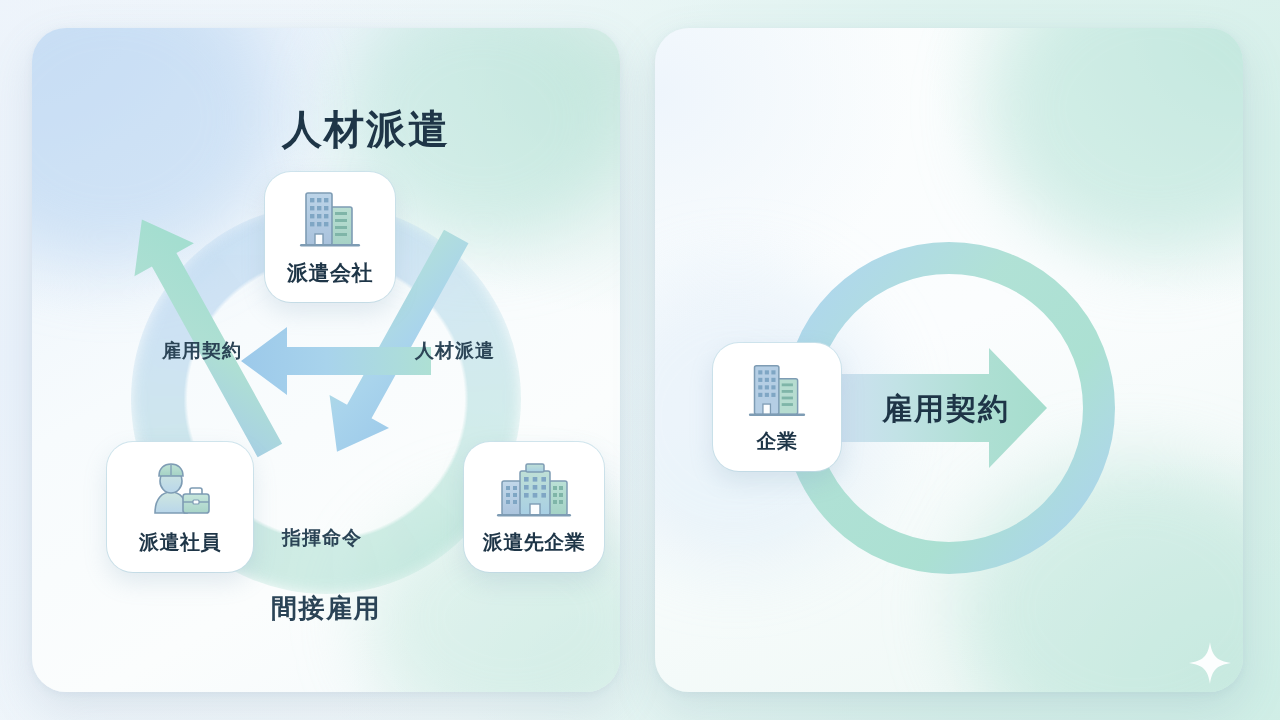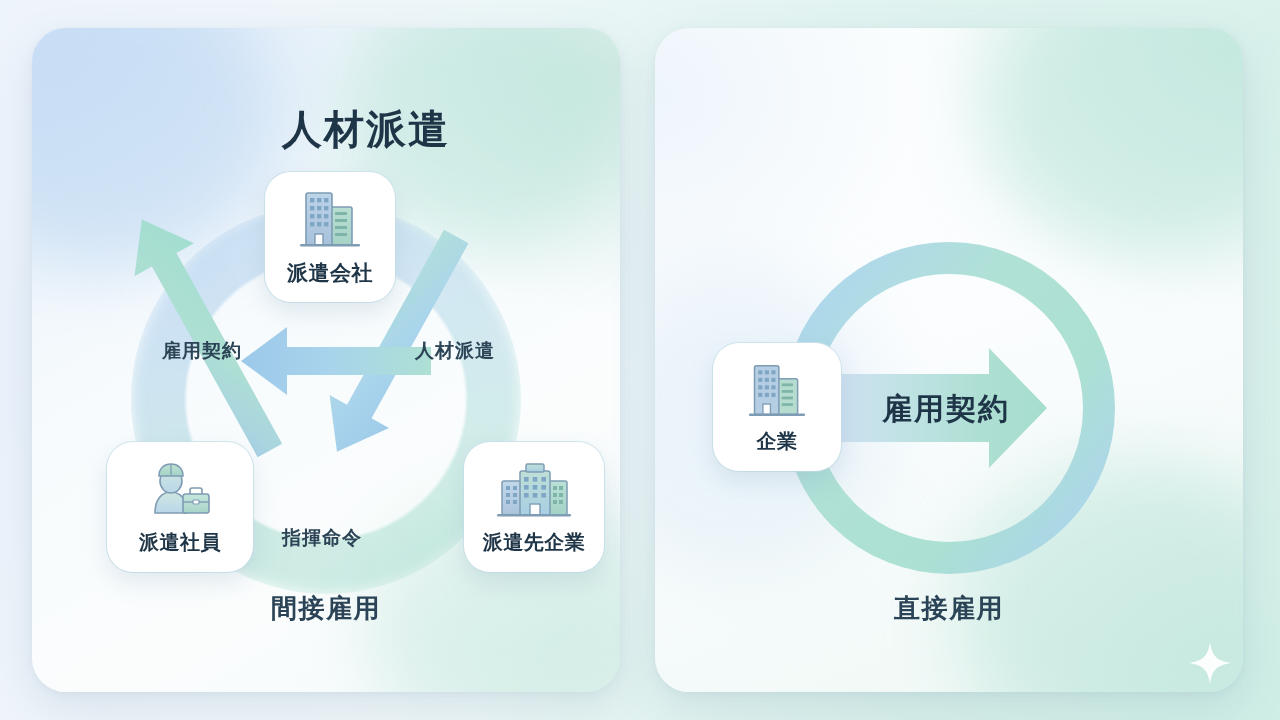--- a/index.html
+++ b/index.html
@@ -322,20 +322,19 @@
           <rect x="23" y="47" width="8" height="11" fill="#fbfdfe" stroke="#7e9cb4" stroke-width="1.4"></rect>
           <rect x="8" y="57" width="60" height="2.6" rx="1.3" fill="#7e9cb4"></rect>
         </svg>
       </span>
       <span class="node-label">企業</span>
     </div>
 
 
     <div class="big-edge-label" style="left:227px;top:361px;">雇用契約</div>
 
-    <div class="foot-label">直接雇用</div>
 
     <svg class="sparkle" style="right:10px;bottom:6px;" width="46" height="46" viewBox="0 0 46 46">
       <path d="M23 2 C25 16 30 21 44 23 C30 25 25 30 23 44 C21 30 16 25 2 23 C16 21 21 16 23 2 Z" fill="#ffffff" opacity=".95"></path>
     </svg>
   </div>
 
 </div>
 
 </body></html>

